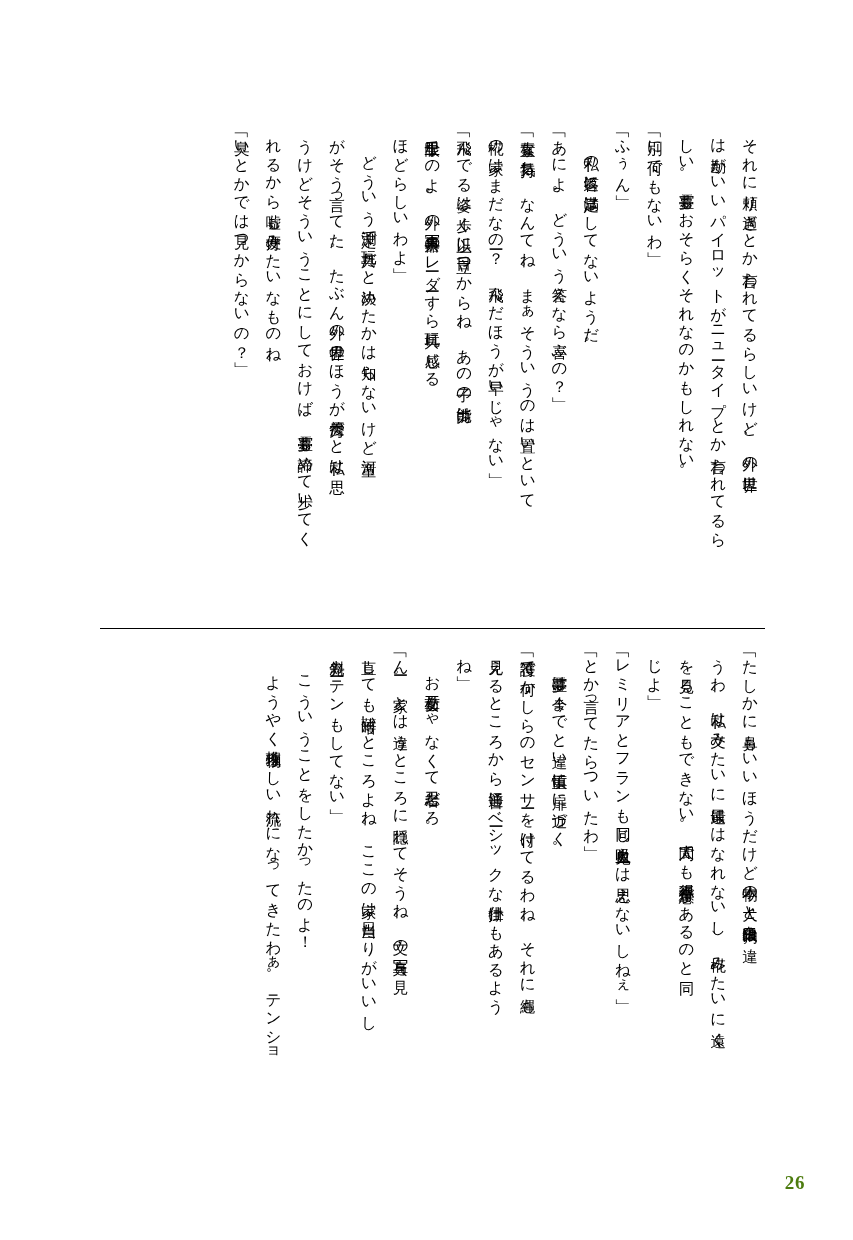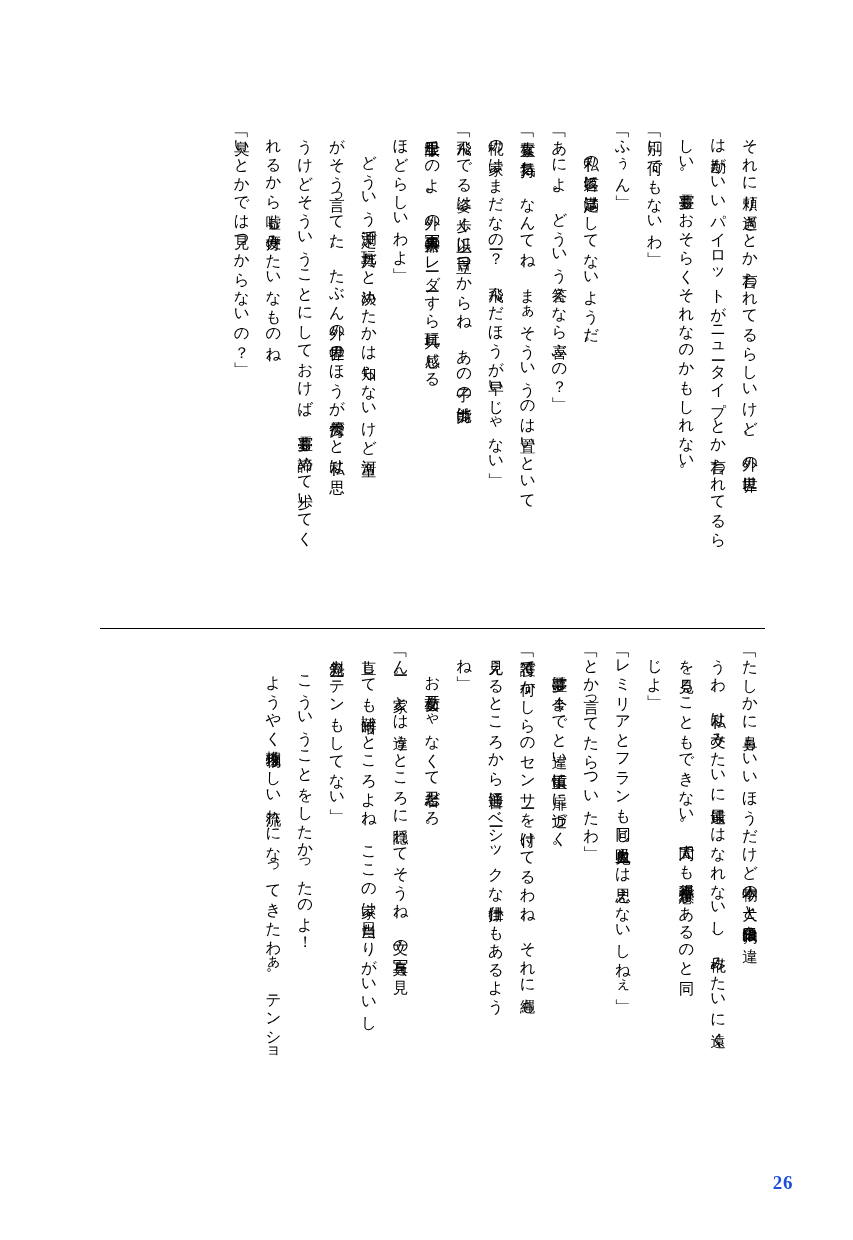--- a/index.html
+++ b/index.html
@@ -60,26 +60,26 @@
     left: 100px;
     right: 88px;
     top: 628px;
     height: 0;
     border-top: 1px solid #000000;
   }
 
   
   .page-number {
     position: absolute;
-    right: 60px;
+    right: 48px;
     bottom: 46px;
     font-family: "Liberation Serif", serif;
     font-size: 19px;
     font-weight: bold;
-    color: #1d4ed8;
+    color: #4d7c0f;
     letter-spacing: 0.03em;
   }
 </style>
 </head>
 <body>
 
 <div class="page">
 
   <div class="vtext" id="block-upper">
     <p>それに頼り過ぎとか言われてるらしいけど、外の世界に</p>

